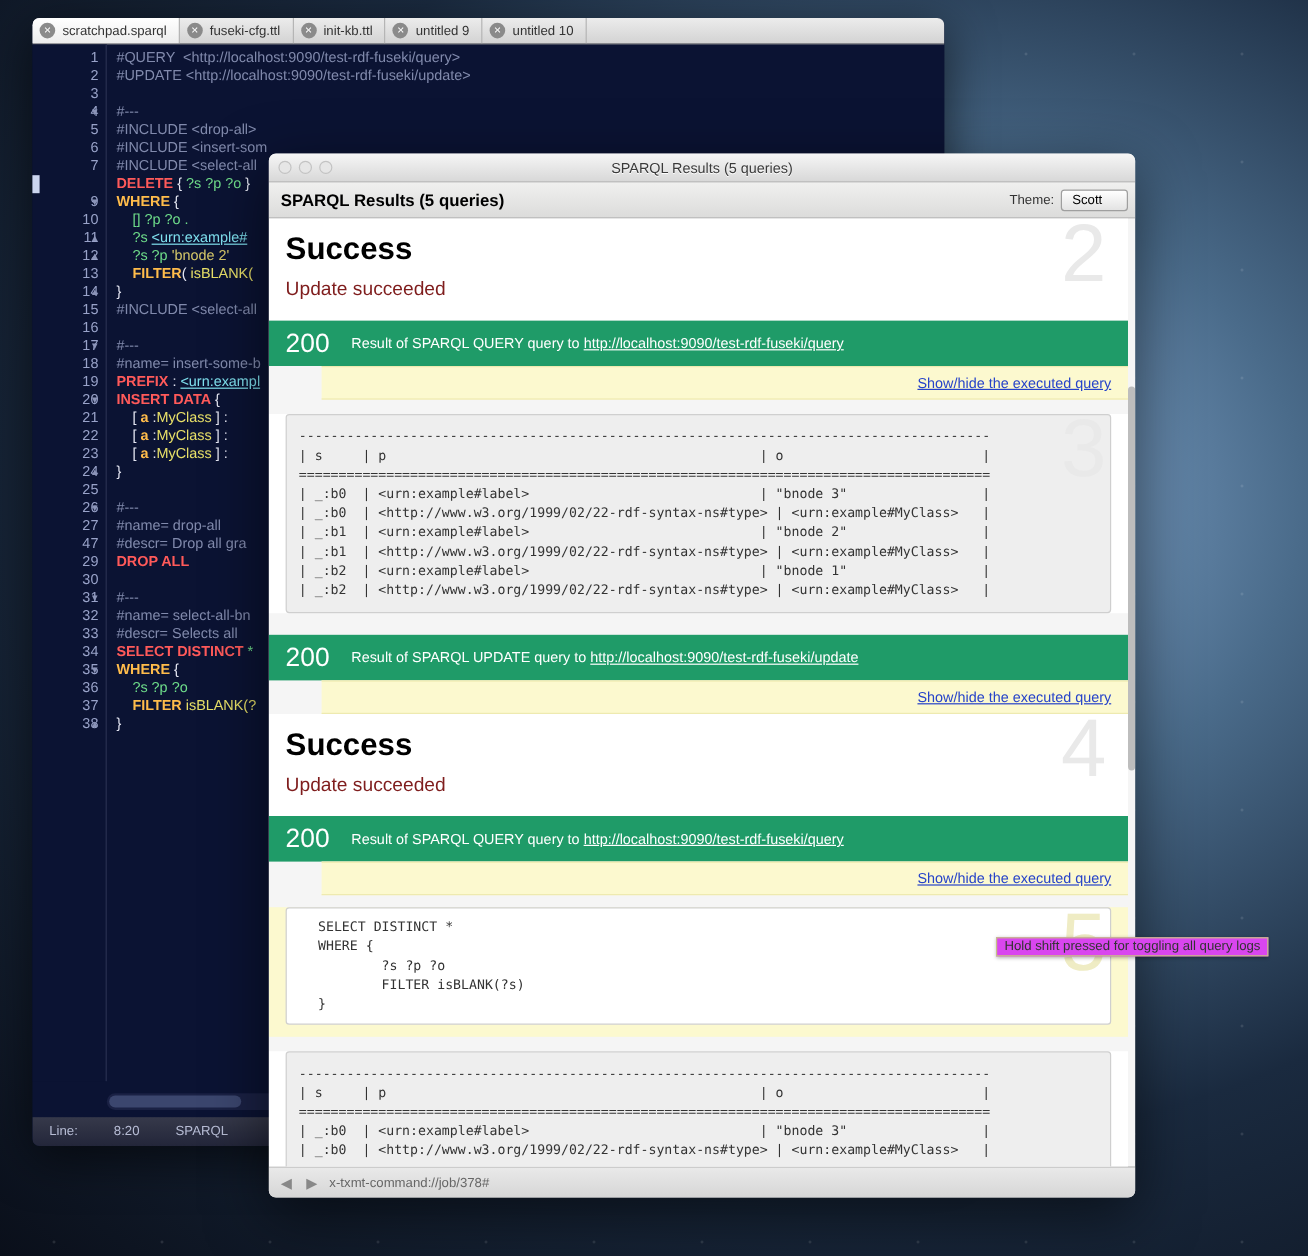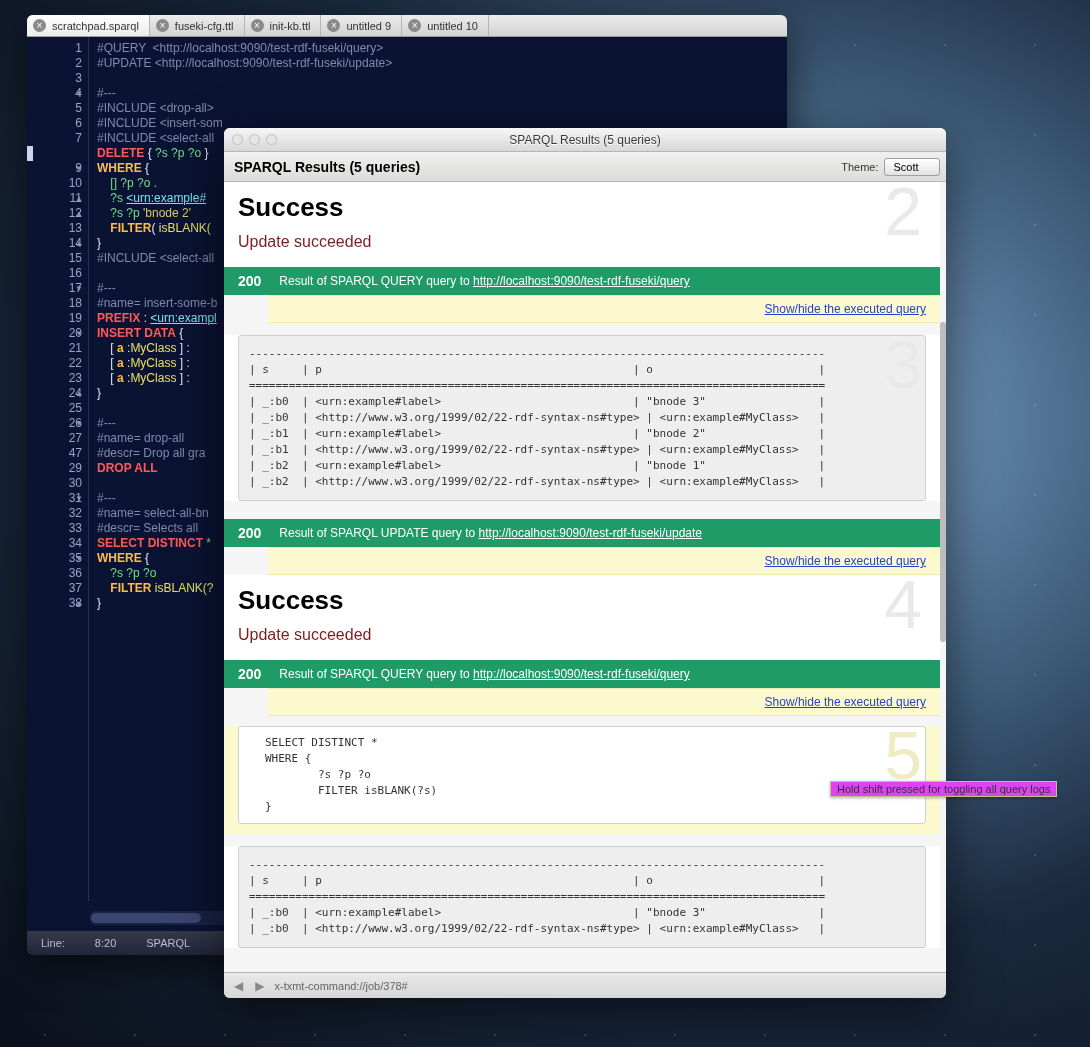--- a/index.html
+++ b/index.html
@@ -64,21 +64,21 @@
   .res-body{flex:1;overflow:hidden;position:relative;}
   .res-scroll{position:absolute;inset:0 6px 0 0;overflow:hidden;}
   .sec{position:relative;background:#fff;}
   .sec-pad{padding:10px 14px 16px;}
   .bignum{position:absolute;right:18px;top:-10px;font-size:68px;font-weight:300;
     color:#e9e9e9;font-family:"Helvetica Neue",Arial;}
   .succ-h{font-size:26px;font-weight:600;font-family:"Helvetica Neue",Arial;margin-bottom:10px;}
   .succ-msg{font-size:16px;color:#7f1d1d;}
   .greenbar{background:#1f9b68;color:#fff;padding:6px 14px;display:flex;
     align-items:center;gap:18px;font-size:12px;}
-  .code200{font-size:14px;font-weight:700;font-family:"Helvetica Neue",Arial;}
+  .code200{font-size:22px;font-weight:400;font-family:"Helvetica Neue",Arial;}
   .gb-link{color:#fff;text-decoration:underline;}
   .yellowbar{background:#fcf9cf;border-top:1px solid #eeeab0;border-bottom:1px solid #eeeab0;
     padding:6px 14px;text-align:right;font-size:12px;margin-left:44px;}
   .yb-link{color:#2643c9;text-decoration:underline;}
   .resultbox{margin:12px 14px 18px;border:1px solid #cfcfcf;background:#eee;
     border-radius:3px;padding:10px;font-family:Menlo,Consolas,monospace;
     font-size:11px;line-height:16px;white-space:pre;color:#333;overflow:hidden;}
   .querybox{margin:10px 14px 0;border:1px solid #cfcfcf;background:#fff;
     border-radius:3px;padding:8px 26px;font-family:Menlo,Consolas,monospace;
     font-size:11px;line-height:16px;white-space:pre;color:#333;}

